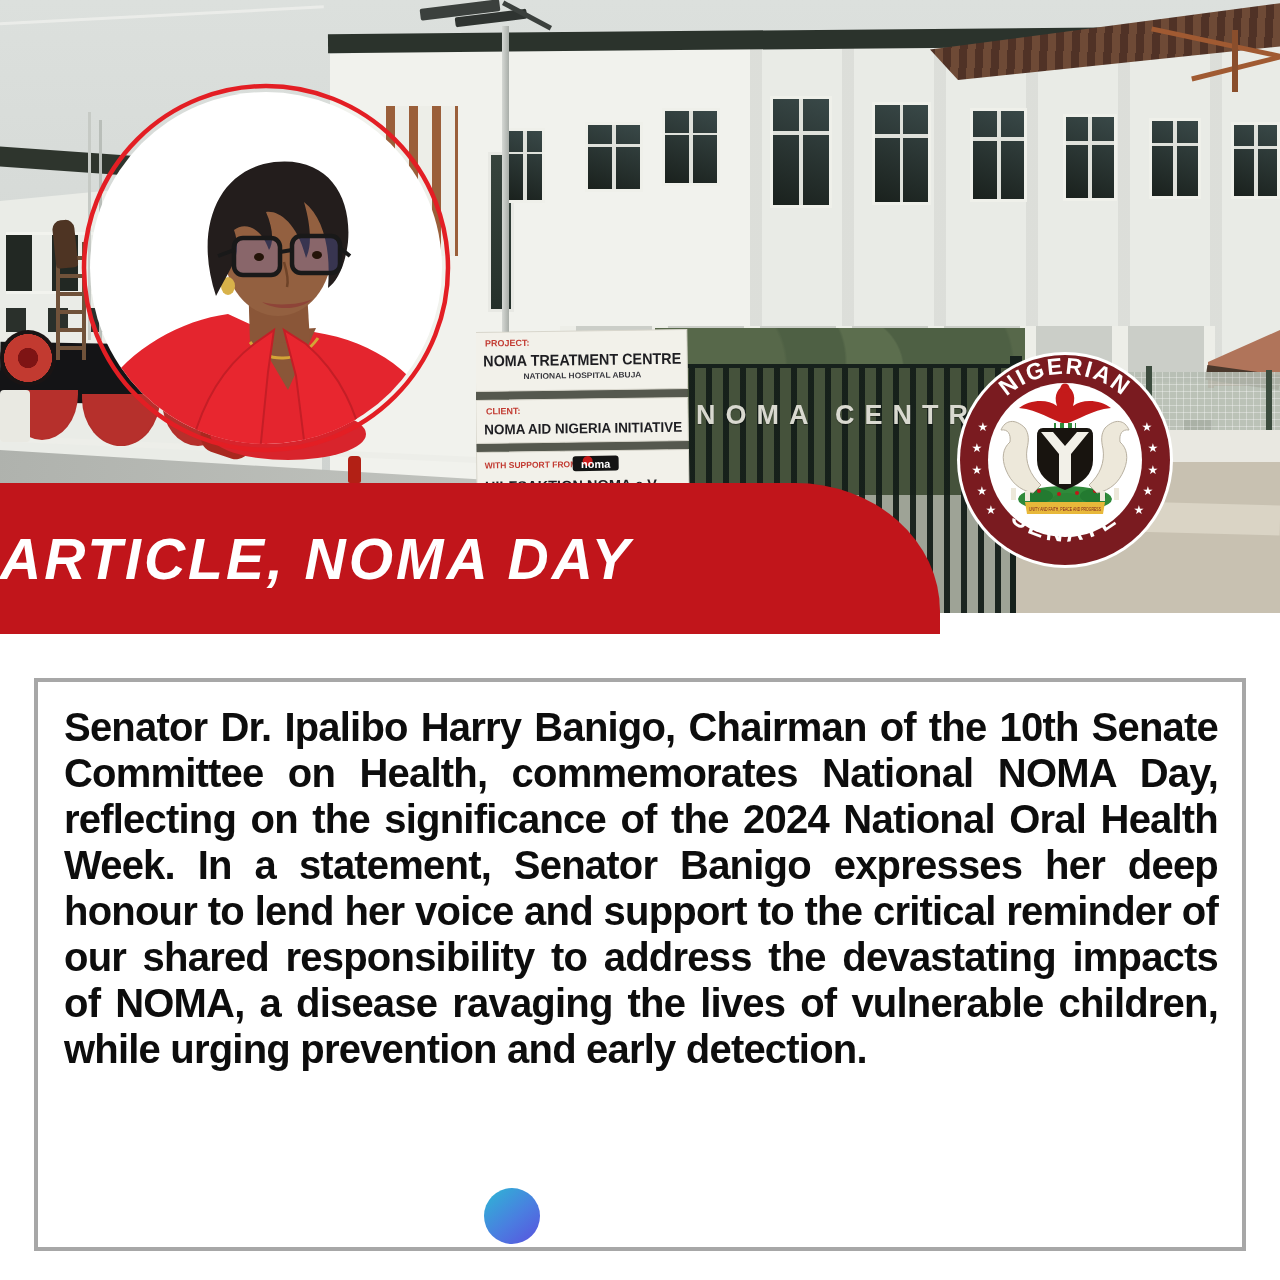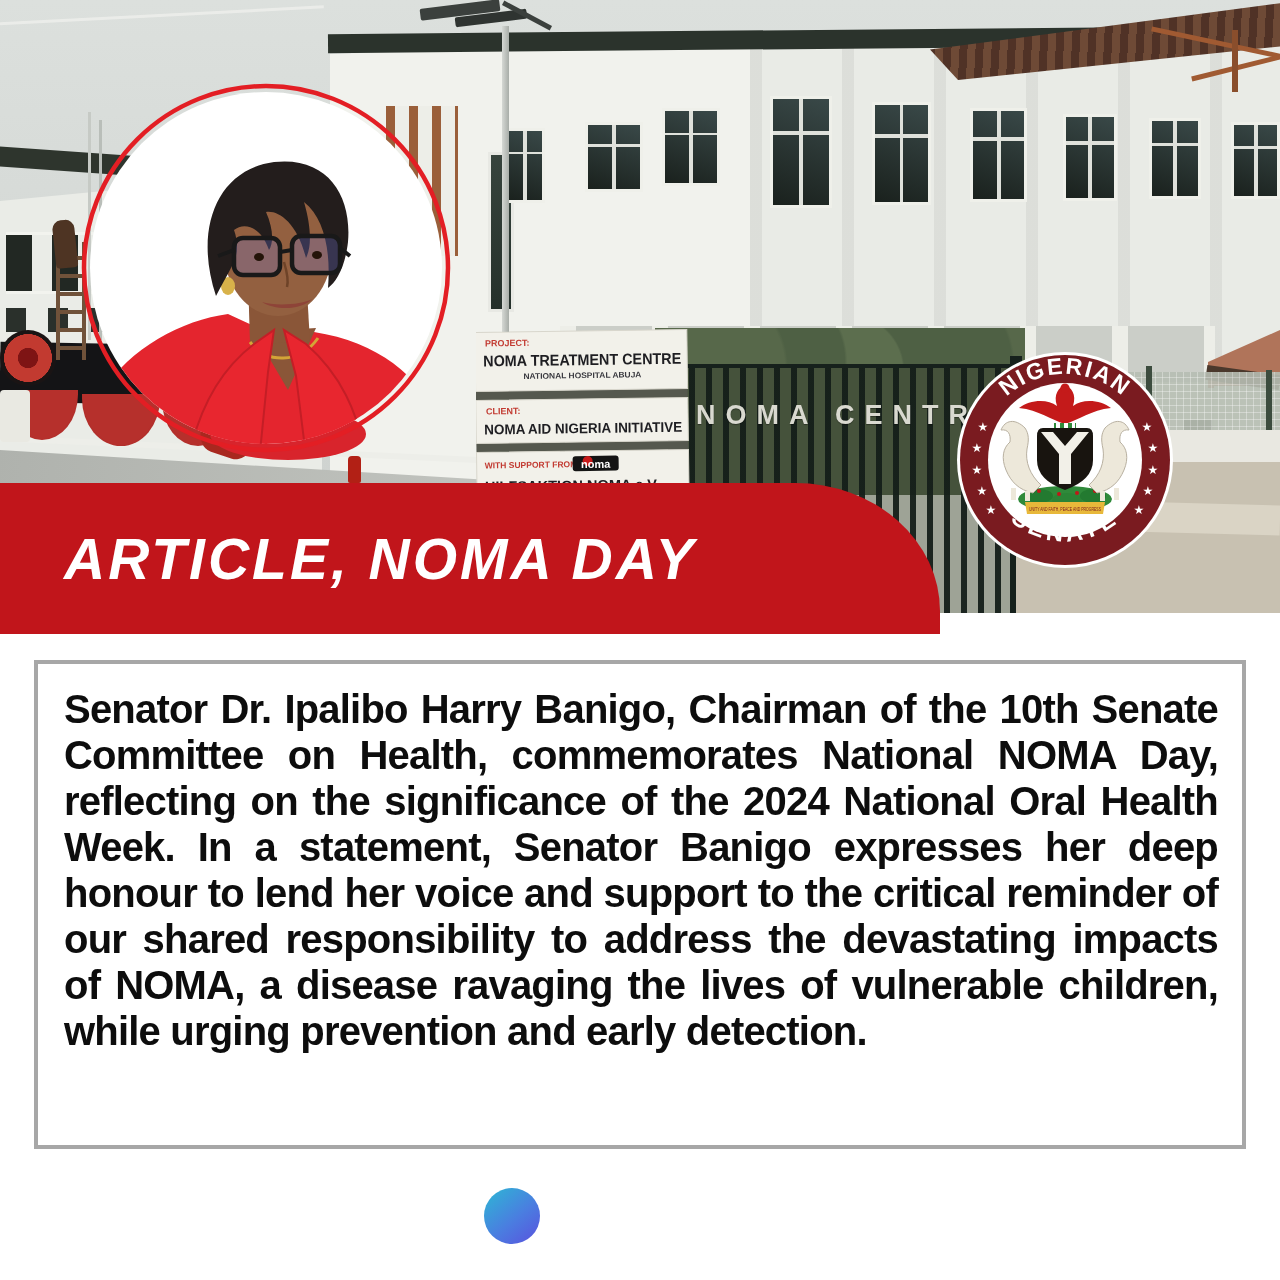--- a/index.html
+++ b/index.html
@@ -72,29 +72,29 @@
   .gate-text{left:688px;top:400px;width:326px;text-align:center;color:#D9D9D0;font-size:27px;font-weight:600;letter-spacing:10px;z-index:3;text-shadow:0 1px 1px rgba(0,0,0,0.35);}
 
   .fence{left:1022px;top:372px;width:258px;height:104px;background-color:#B7BEB3;background-image:repeating-linear-gradient(90deg,rgba(255,255,255,0.35) 0 1px,transparent 1px 7px),repeating-linear-gradient(0deg,rgba(255,255,255,0.35) 0 1px,transparent 1px 7px);opacity:.9;}
   .fpost{top:362px;width:6px;height:114px;background:#3C4C3E;}
   .low-wall{left:1032px;top:430px;width:248px;height:34px;background:#E9E8E1;}
   .pavement{left:1016px;top:462px;width:264px;height:151px;background:#C8C1B1;}
   .pave-strip{left:1016px;top:502px;width:264px;height:30px;background:#DAD4C5;transform:rotate(1.5deg);}
 
   
   #banner{left:0;top:483px;width:940px;height:151px;background:#C1151B;border-top-right-radius:145px 128px;z-index:20;display:flex;align-items:center;}
-  #banner .title{padding-left:64px;color:#ffffff;font-size:57px;font-weight:800;font-style:italic;letter-spacing:3px;white-space:nowrap;}
+  #banner .title{color:#ffffff;font-size:57px;font-weight:800;font-style:italic;letter-spacing:3px;white-space:nowrap;}
 
   #senate-logo{left:955px;top:350px;width:220px;height:220px;z-index:25;}
   #portrait{left:78px;top:80px;width:378px;height:396px;z-index:30;}
   #signboard{left:476px;top:328px;width:224px;height:176px;z-index:5;}
 
   
   #white-base{left:0;top:613px;width:1280px;height:667px;background:#ffffff;z-index:10;}
-  #article-box{left:34px;top:660px;width:1212px;height:489px;border:4px solid #A7A7A7;background:#ffffff;z-index:15;}
+  #article-box{left:34px;top:678px;width:1212px;height:573px;border:4px solid #A7A7A7;background:#ffffff;z-index:15;}
   #article-text{position:absolute;left:26px;right:24px;top:22px;color:#0D0D0D;font-size:40px;font-weight:700;line-height:46px;letter-spacing:-0.8px;text-align:justify;text-align-last:left;}
   #website{position:absolute;right:64px;top:516px;color:#B5131B;font-size:30px;font-weight:700;letter-spacing:3px;}
   #blue-dot{left:484px;top:1188px;width:56px;height:56px;border-radius:50%;background:linear-gradient(140deg,#2FB3D5 5%,#4A7EE0 55%,#5A51DE 100%);z-index:40;}
 </style>
 </head>
 <body>
 
 <div id="canvas">
 
   <div id="photo" class="abs">

